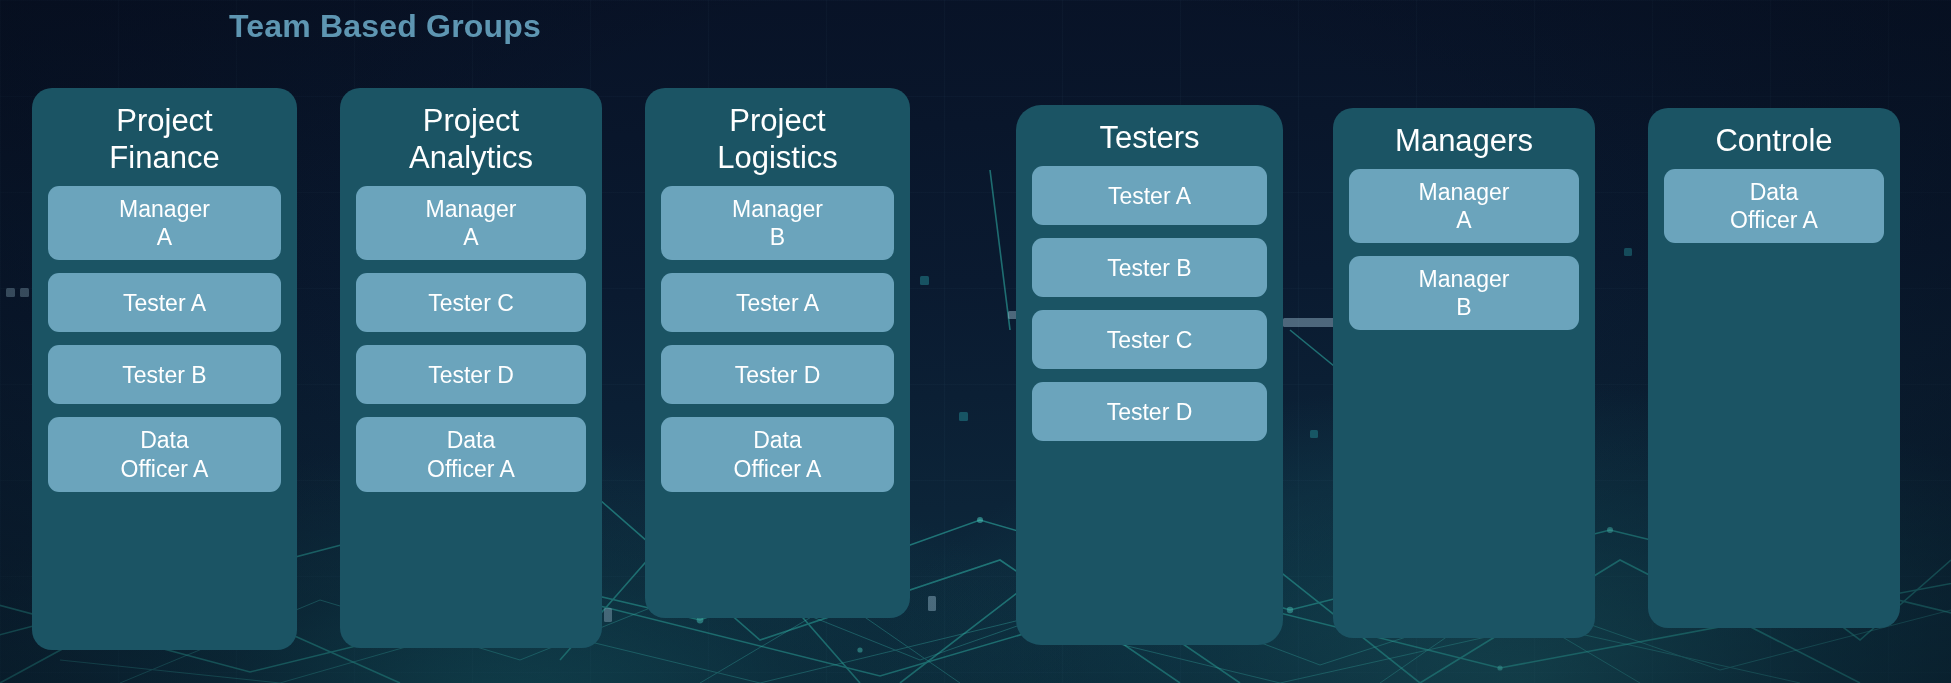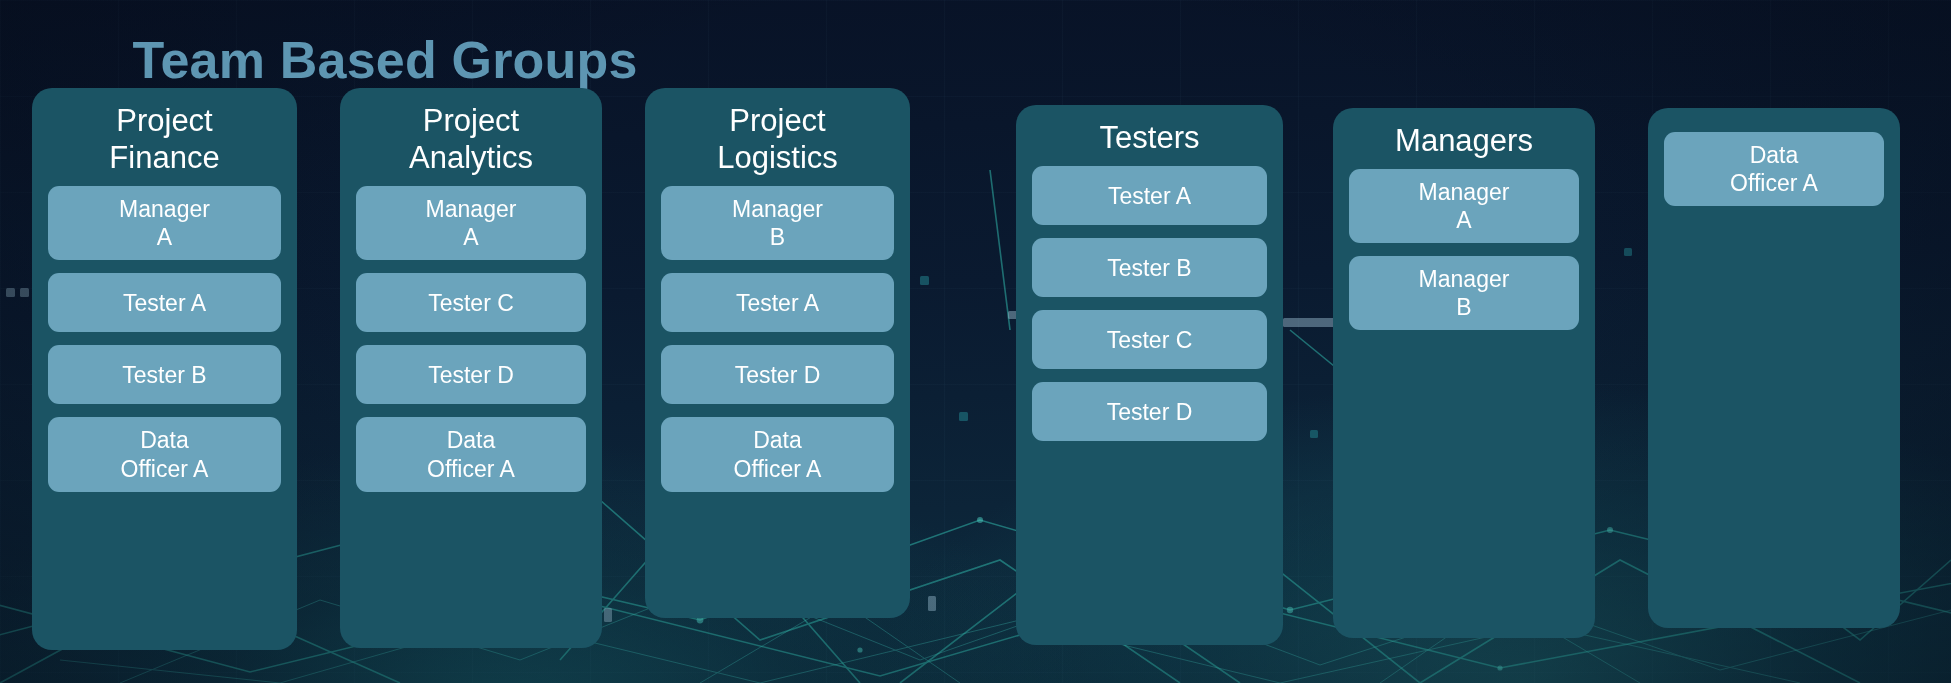--- a/index.html
+++ b/index.html
@@ -33,22 +33,22 @@
   }
   .bg-net { position: absolute; inset: 0; }
   .bg-vignette {
     position: absolute; inset: 0;
     background: radial-gradient(ellipse 1300px 700px at 50% 40%, rgba(0,0,0,0) 40%, rgba(4,10,22,0.55) 100%);
     pointer-events: none;
   }
   
   .section-title {
     position: absolute;
-    top: 30px;
-    font-size: 52px;
+    top: 8px;
+    font-size: 32px;
     font-weight: bold;
     letter-spacing: 0.2px;
     color: #5e96b2;
     white-space: nowrap;
   }
   #title-team  { left: 0; width: 770px; text-align: center; }
   #title-role  { left: 810px; width: 740px; text-align: center; }
   
   .group-card {
     position: absolute;
@@ -181,39 +181,40 @@
 Logistics</div>
         <div class="members">
           <div class="member-chip tall">Manager
 B</div>
           <div class="member-chip">Tester A</div>
           <div class="member-chip">Tester D</div>
           <div class="member-chip tall">Data
 Officer A</div>
         </div>
       </div>
-      <div class="group-card" style="left: 1016px; top: 105px; width: 267px; height: 540px;">
+      <div class="group-card" style="left: 1016px; top: 105px; width: 267px; height: 540px; border-radius: 25px;">
         <div class="group-name">Testers</div>
         <div class="members">
           <div class="member-chip">Tester A</div>
           <div class="member-chip">Tester B</div>
           <div class="member-chip">Tester C</div>
           <div class="member-chip">Tester D</div>
         </div>
       </div>
       <div class="group-card" style="left: 1333px; top: 108px; width: 262px; height: 530px;">
         <div class="group-name">Managers</div>
         <div class="members">
           <div class="member-chip tall">Manager
 A</div>
           <div class="member-chip tall">Manager
 B</div>
         </div>
       </div>
       <div class="group-card" style="left: 1648px; top: 108px; width: 252px; height: 520px;">
+        <div class="group-name">Controle</div>
         <div class="members">
           <div class="member-chip tall">Data
 Officer A</div>
         </div>
       </div>
     </div>
 
 </div>
 
 </body></html>

